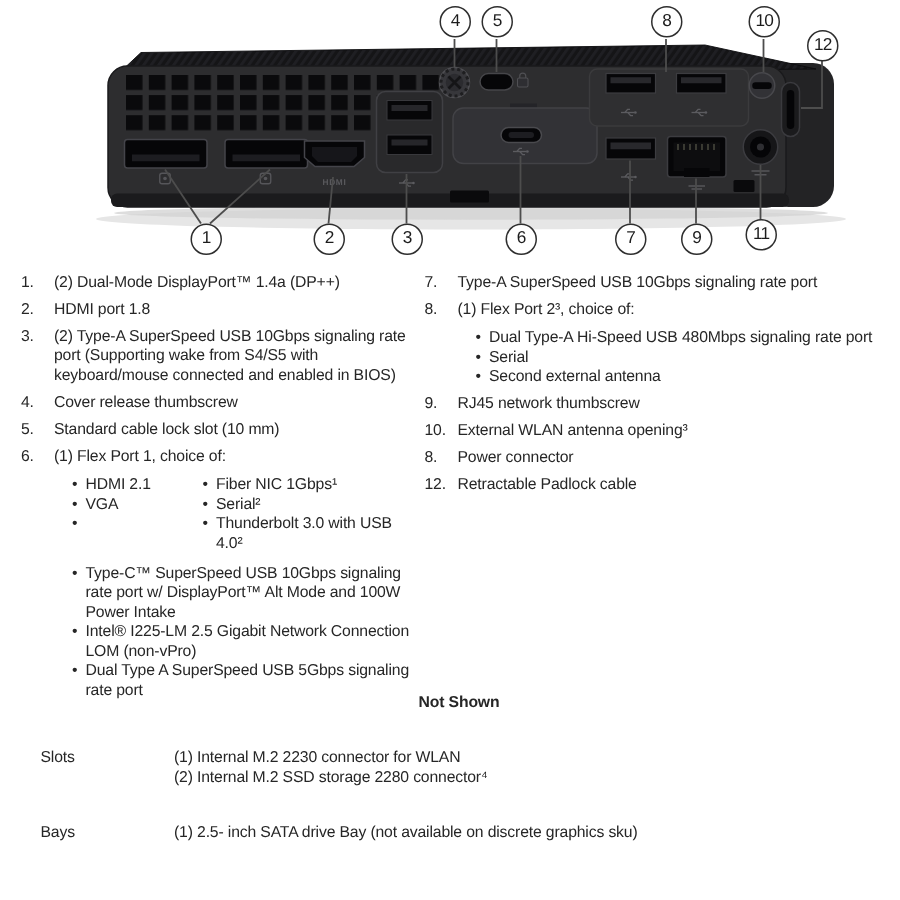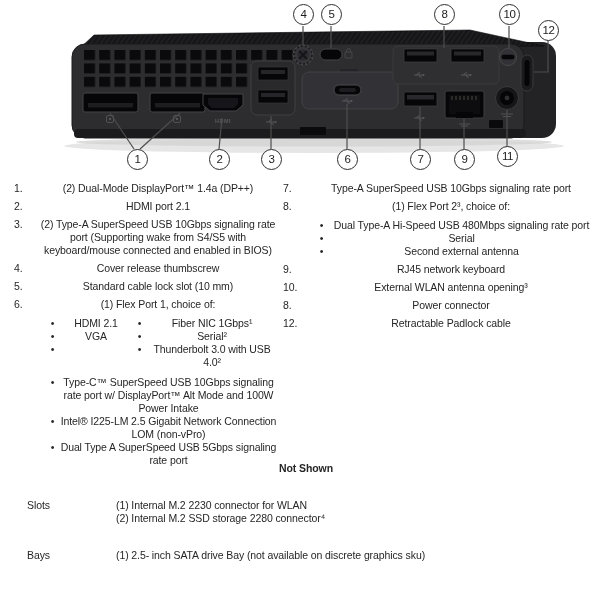--- a/index.html
+++ b/index.html
@@ -17,21 +17,21 @@
            letter-spacing:-0.5px;color:#1c1c1c;z-index:3;}
 
   
   .legend{position:relative;height:284px;font-size:10.5px;line-height:13px;
           letter-spacing:-0.1px;}
   .col{position:absolute;top:4px;}
   .col-left{left:14px;width:266px;}
   .col-right{left:283px;width:314px;}
   .li-row{display:flex;margin-bottom:5px;}
   .num{flex:0 0 22px;}
-  .txt{flex:1;text-align:center;}
+  .txt{flex:1;}
   .bgrid{display:flex;margin:6px 0 2px 12px;}
   .bcol1{width:87px;}
   .bcol2{flex:1;}
   .bfull{margin:7px 0 0 12px;}
   .col-right .bfull{margin-top:6px;}
   .bullet{display:flex;}
   .bdot{flex:0 0 9px;}
   .btxt{flex:1;}
 
   
@@ -207,21 +207,21 @@
     <div class="col col-left" id="col-left">
         <div class="li-row">
           <span class="num">1.</span>
           <div class="txt">
             <div class="head">(2) Dual-Mode DisplayPort™ 1.4a (DP++)</div>
           </div>
         </div>
         <div class="li-row">
           <span class="num">2.</span>
           <div class="txt">
-            <div class="head">HDMI port 2.1</div>
+            <div class="head">HDMI port 1.8</div>
           </div>
         </div>
         <div class="li-row">
           <span class="num">3.</span>
           <div class="txt">
             <div class="head">(2) Type-A SuperSpeed USB 10Gbps signaling rate port (Supporting wake from S4/S5 with keyboard/mouse connected and enabled in BIOS)</div>
           </div>
         </div>
         <div class="li-row">
           <span class="num">4.</span>
@@ -308,21 +308,21 @@
               <div class="bullet">
                 <span class="bdot">•</span>
                 <span class="btxt">Second external antenna</span>
               </div>
             </div>
           </div>
         </div>
         <div class="li-row">
           <span class="num">9.</span>
           <div class="txt">
-            <div class="head">RJ45 network keyboard</div>
+            <div class="head">RJ45 network thumbscrew</div>
           </div>
         </div>
         <div class="li-row">
           <span class="num">10.</span>
           <div class="txt">
             <div class="head">External WLAN antenna opening³</div>
           </div>
         </div>
         <div class="li-row">
           <span class="num">8.</span>

